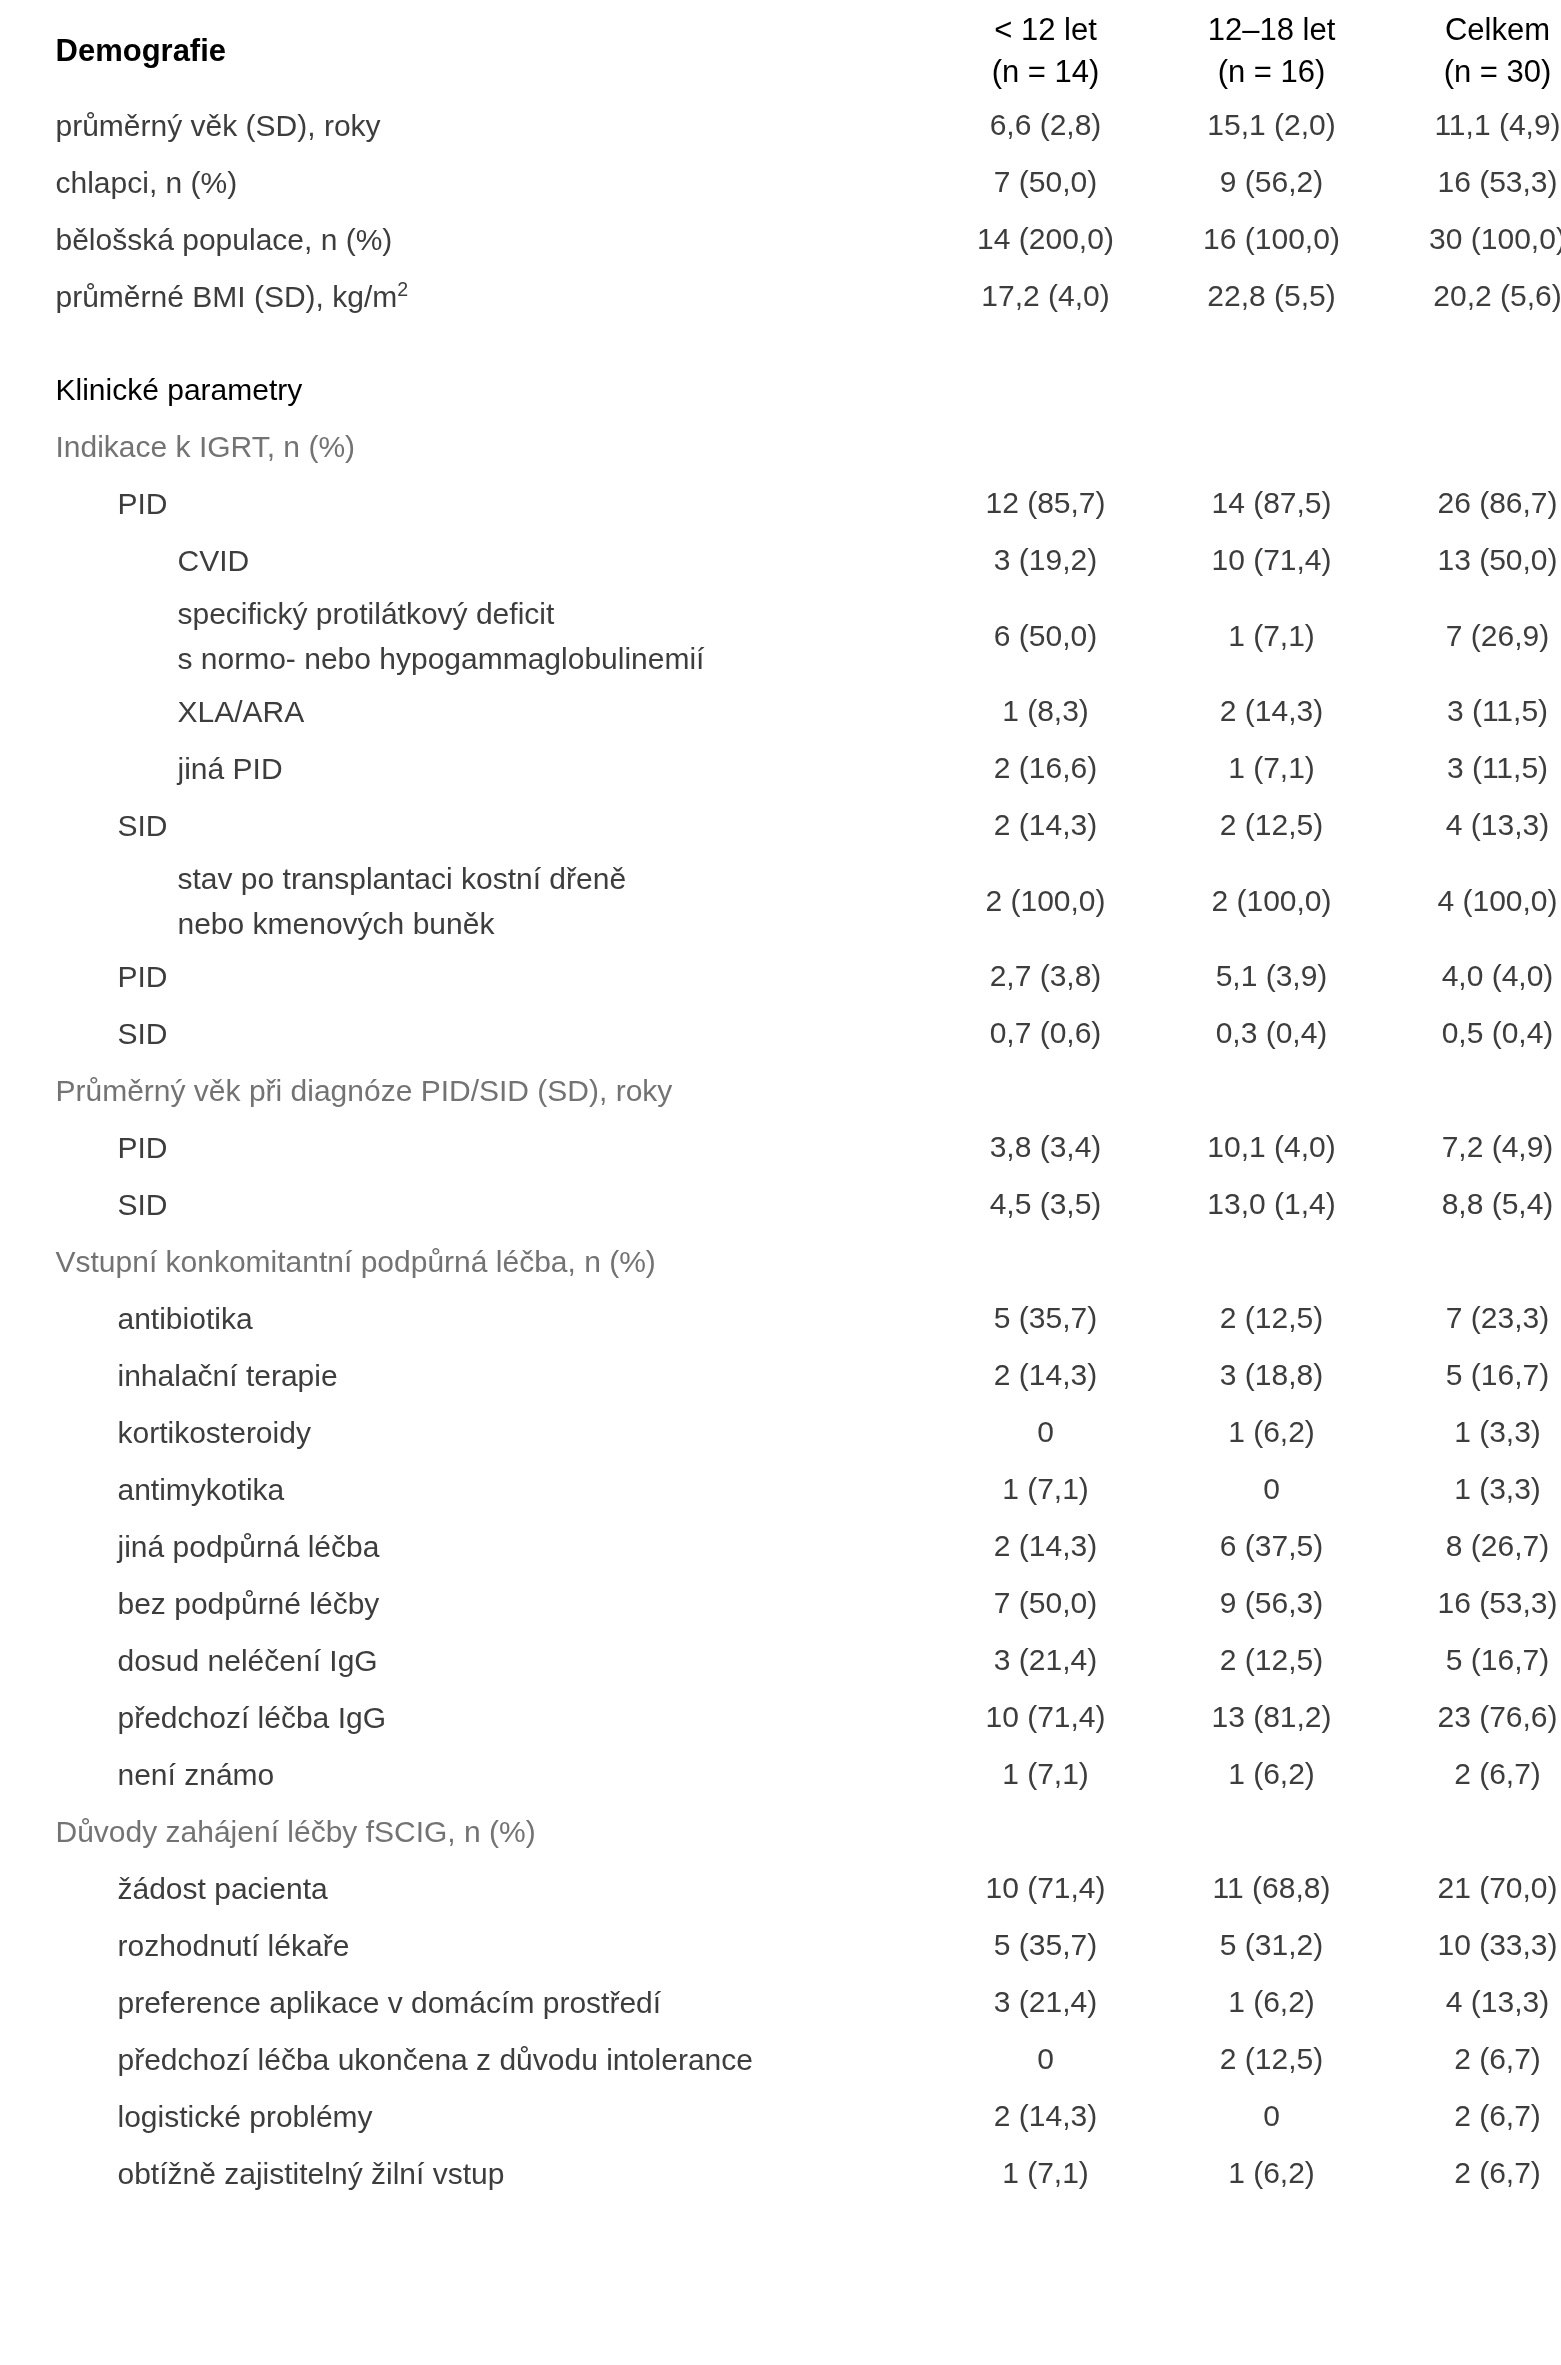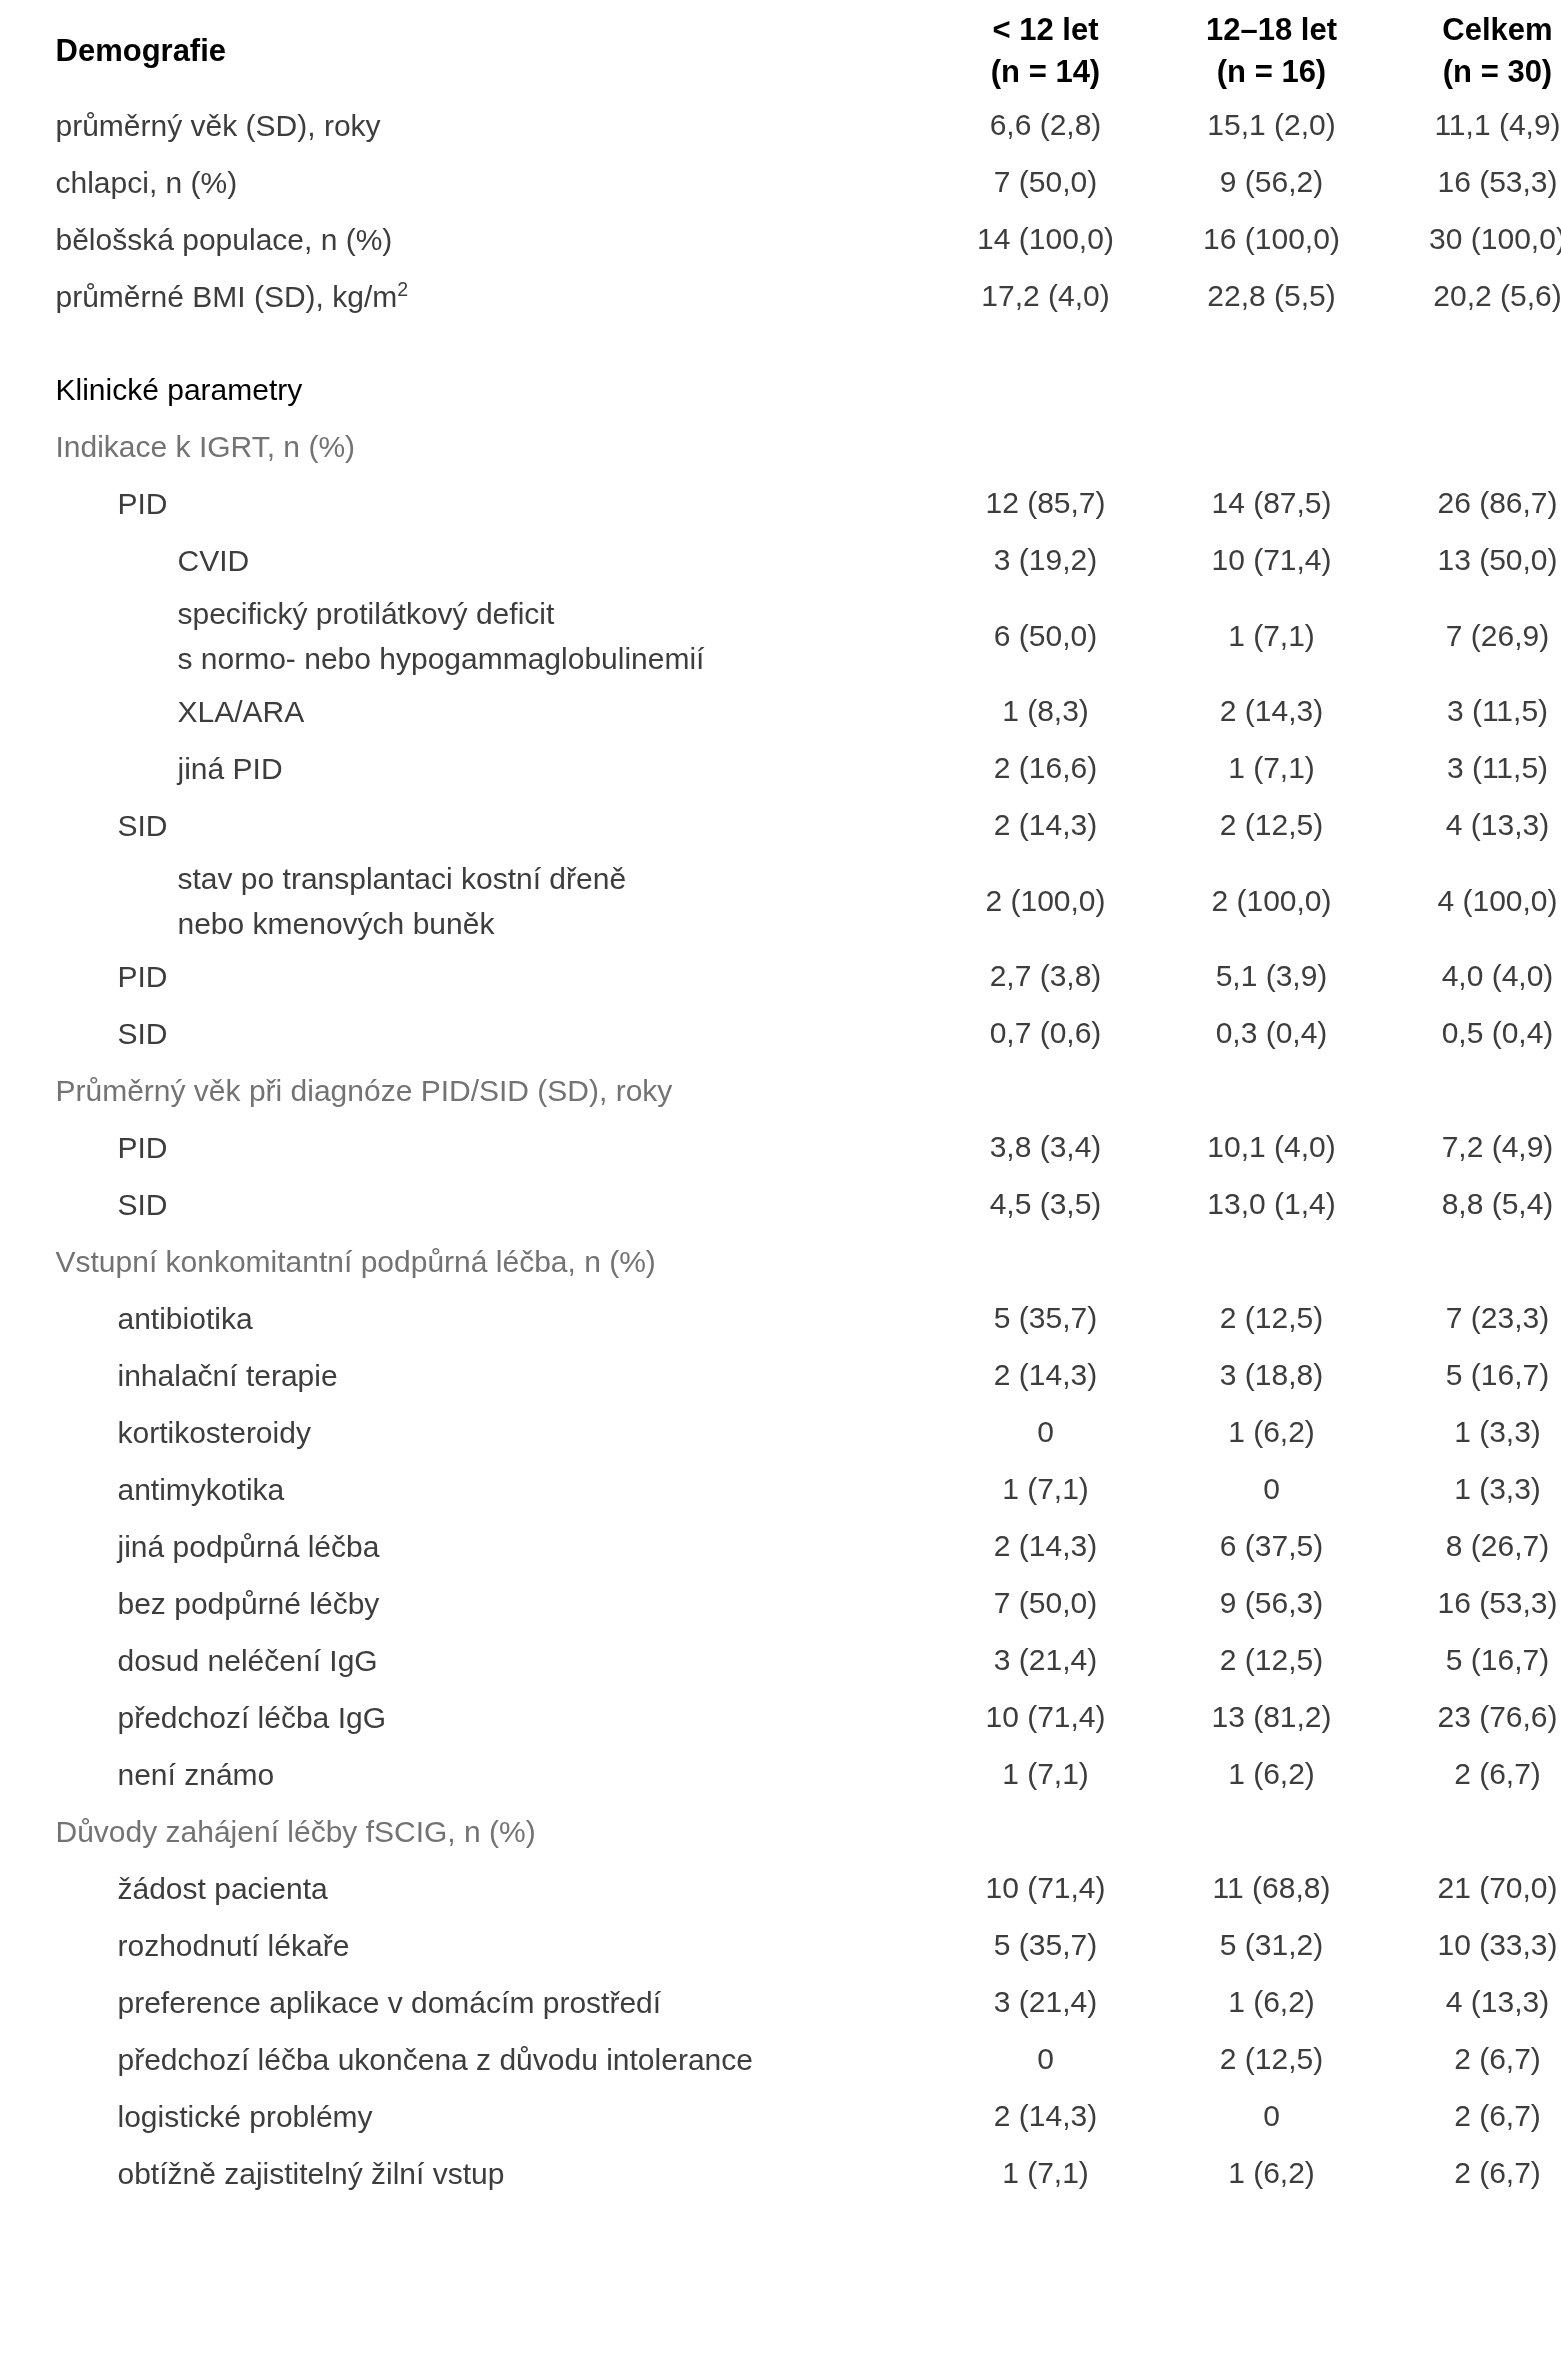--- a/index.html
+++ b/index.html
@@ -69,21 +69,21 @@
     align-items: center;
     min-height: 92px;
   }
   .header-label {
     color: #000000;
     font-weight: 700;
     font-size: 31px;
   }
   .header-col {
     color: #000000;
-    font-weight: 700;
+    font-weight: 400;
     font-size: 31px;
     text-align: center;
     line-height: 1.35;
   }
   .header-col .hl { display: block; white-space: nowrap; }
 </style>
 </head>
 <body>
 
 <div class="page">
@@ -113,21 +113,21 @@
           <div class="cell val">11,1 (4,9)</div>
         </div>
         <div class="row style-item">
           <div class="cell label indent0"><span class="l1">chlapci, n (%)</span></div>
           <div class="cell val">7 (50,0)</div>
           <div class="cell val">9 (56,2)</div>
           <div class="cell val">16 (53,3)</div>
         </div>
         <div class="row style-item">
           <div class="cell label indent0"><span class="l1">bělošská populace, n (%)</span></div>
-          <div class="cell val">14 (100,0)</div>
+          <div class="cell val">14 (200,0)</div>
           <div class="cell val">16 (100,0)</div>
           <div class="cell val">30 (100,0)</div>
         </div>
         <div class="row style-item">
           <div class="cell label indent0"><span class="l1">průměrné BMI (SD), kg/m</span><sup>2</sup></div>
           <div class="cell val">17,2 (4,0)</div>
           <div class="cell val">22,8 (5,5)</div>
           <div class="cell val">20,2 (5,6)</div>
         </div>
         <div class="row style-bold gap-before">

